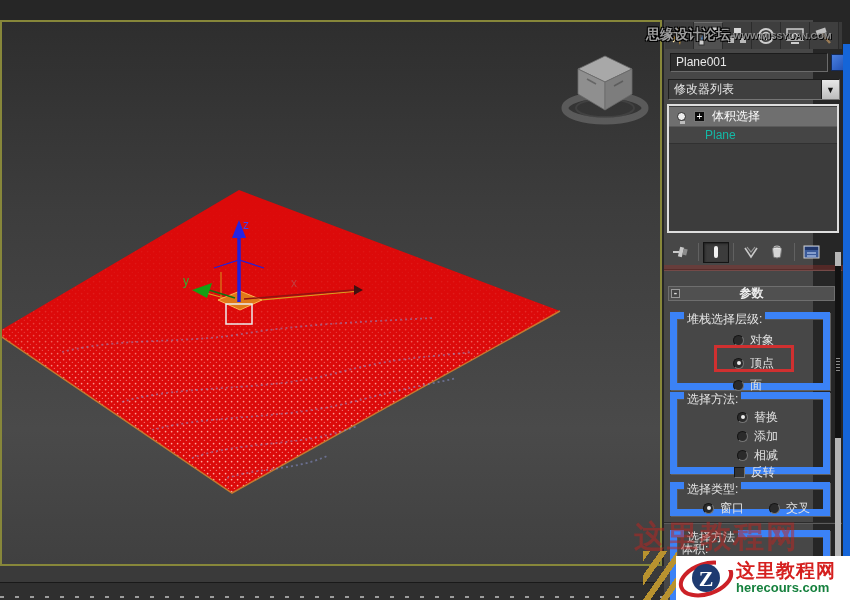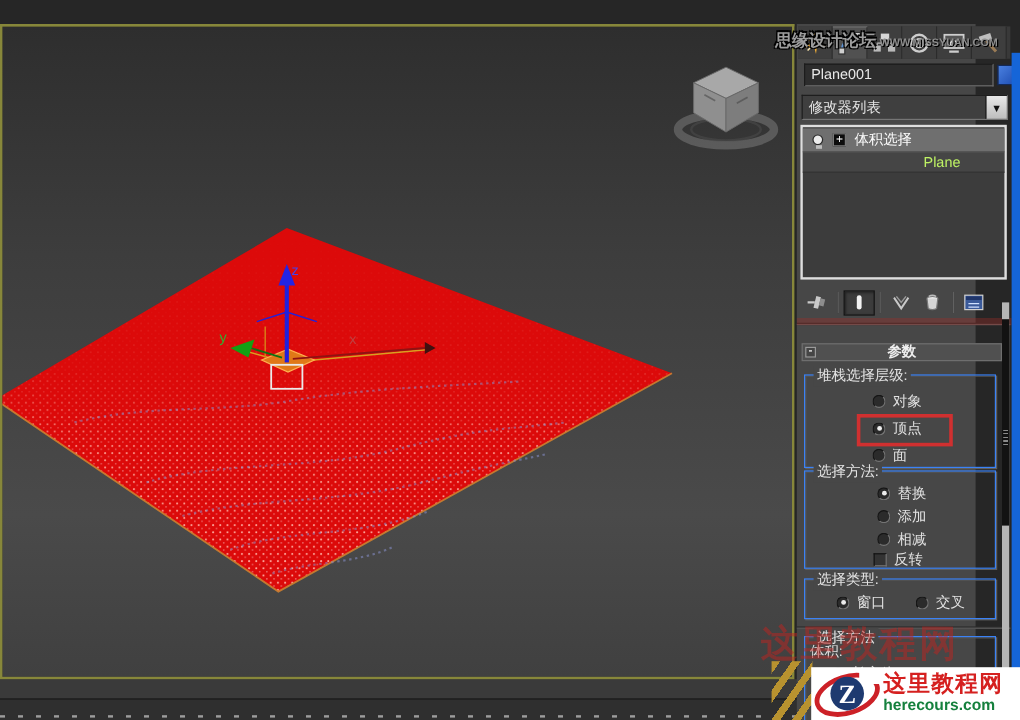--- a/index.html
+++ b/index.html
@@ -78,38 +78,38 @@
   }
   .bulb { width:9px; height:9px; border-radius:50%; background:#ececec; border:1px solid #2a2a2a;
     margin-left:8px; position:relative; }
   .bulb::after { content:""; position:absolute; left:2px; top:8px; width:5px; height:3px; background:#bdbdbd; }
   .plusbox { width:11px; height:11px; background:#0c0c0c; border:1px solid #777; color:#fff;
     font-size:10px; line-height:9px; text-align:center; margin-left:8px; }
   .stackrow1 .lbl { margin-left:7px; }
   .stackrow2 {
     position:absolute; left:0; top:20px; width:168px; height:18px; background:#454545;
     border-top:1px solid #5a5a5a; border-bottom:1px solid #313131;
-    color:#bef264; line-height:17px; padding-left:64px;text-align:center;
+    color:#14b8a6; line-height:17px; padding-left:36px;
   }
   .btnrow { position:absolute; left:4px; top:220px; width:172px; height:24px; display:flex; align-items:center; }
   .sbtn { width:26px; height:21px; display:flex; align-items:center; justify-content:center; }
   .sbtn.pressed { border:1px solid #141414; background:#3c3c3c; box-shadow:inset 1px 1px 2px #222; }
   .vdiv { width:1px; height:18px; background:#2a2a2a; border-right:1px solid #616161; margin:0 4px; }
   .hdiv { position:absolute; left:0; width:178px; height:2px; background:#2c2c2c; border-bottom:1px solid #5c5c5c; }
   .red-streak { position:absolute; left:0; top:245px; width:179px; height:6px; background:rgba(155,45,40,.38); }
   .rollout {
     position:absolute; left:4px; top:266px; width:167px; height:15px; background:#505050;
     border:1px solid #6e6e6e; text-align:center; font-weight:bold; color:#efefef; line-height:13px; font-size:12px;
   }
   .rollout .minus {
     position:absolute; left:2px; top:2px; width:9px; height:9px; border:1px solid #9a9a9a;
     color:#ddd; font-size:10px; line-height:6px; text-align:center; background:#454545;
   }
   .groupbox {
-    position:absolute; border:1px solid #3b82f6; box-shadow:1px 1px 0 #5f5f5f, inset 1px 1px 0 #555;
+    position:absolute; border:7px solid #3b82f6; box-shadow:1px 1px 0 #5f5f5f, inset 1px 1px 0 #555;
   }
   .legend { position:absolute; left:7px; top:-8px; background:#474747; padding:0 3px; color:#e4e4e4; font-size:12px; }
   .opt { position:absolute; display:flex; align-items:center; gap:6px; height:14px; }
   .radio {
     width:11px; height:11px; border-radius:50%; background:#2b2b2b; position:relative; flex:none;
     border:1px solid #151515; border-bottom-color:#747474; border-right-color:#747474;
   }
   .radio.checked::after {
     content:""; position:absolute; left:2.5px; top:2.5px; width:4px; height:4px; border-radius:50%; background:#ededed;
   }

